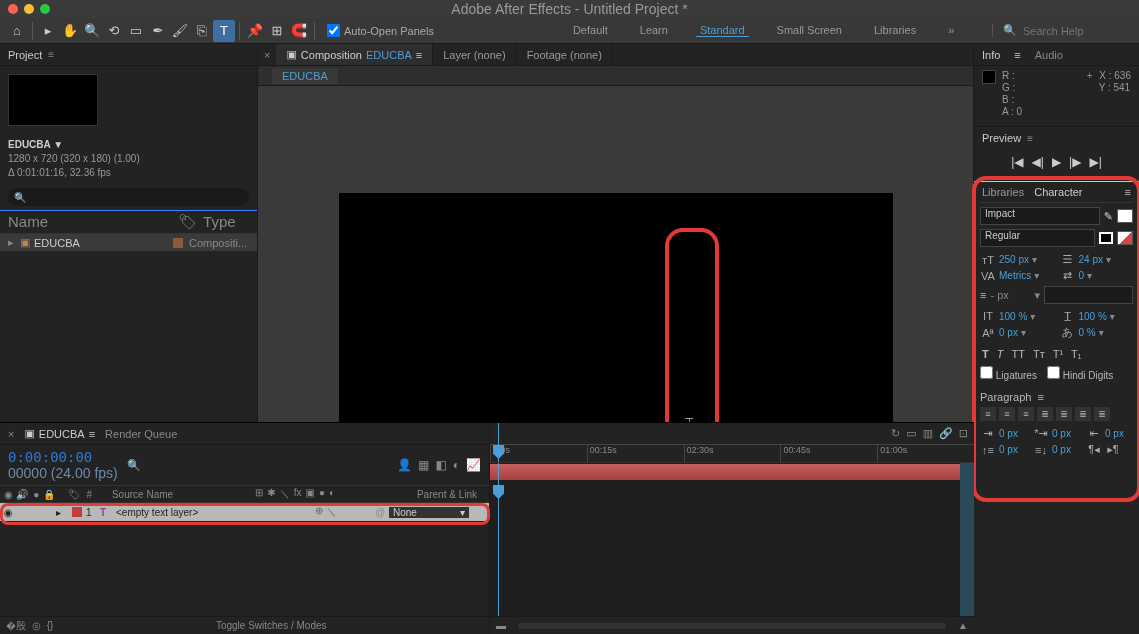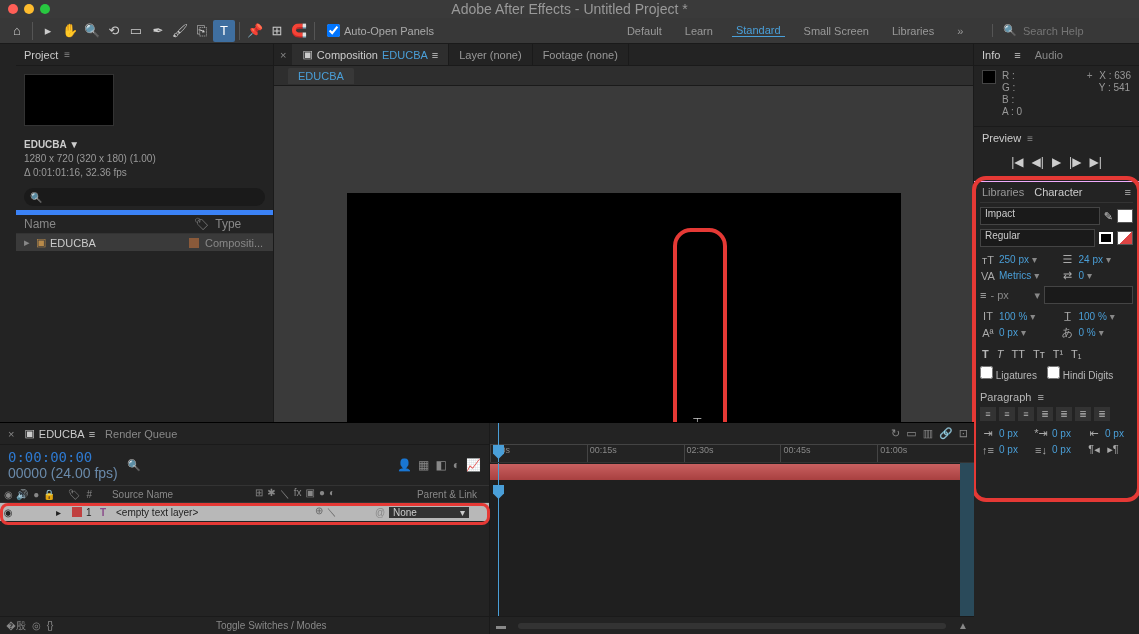--- a/index.html
+++ b/index.html
@@ -11,44 +11,44 @@
 .traffic span { width:10px; height:10px; border-radius:50%; background:#5a5a5a; display:inline-block; }
 .traffic .r{background:#ff5f57}.traffic .y{background:#febc2e}.traffic .g{background:#28c840}
 .title-bar .t { position:absolute; left:50%; transform:translateX(-50%); font-size:14px; color:#999; }
 
 
 .toolbar { height:26px; background:#383838; border-bottom:1px solid #1a1a1a; display:flex; align-items:center; padding:0 6px; }
 .tool { width:22px; height:22px; display:flex; align-items:center; justify-content:center; color:#ccc; font-size:13px; cursor:pointer; }
 .tool.active{ background:#3f6fa0; color:#fff; border-radius:2px; }
 .tool-sep { width:1px; height:18px; background:#555; margin:0 4px; }
 .auto-open { display:flex; align-items:center; gap:4px; font-size:11px; color:#aaa; margin-left:8px; }
-.workspaces { margin-left:auto; display:flex; gap:15px; align-items:center; font-size:11px; color:#999; }
+.workspaces { margin-left:auto; display:flex; gap:24px; align-items:flex-start; font-size:11px; color:#999; }
 .workspaces .ws { cursor:pointer; padding:0 4px;}
 .workspaces .ws.sel{ color:#4a9fd8; border-bottom:1px solid #4a9fd8;}
 .search-box { display:flex; align-items:center; gap:6px; border-left:1px solid #555; padding-left:10px; margin-left:10px;}
 .search-box input { background:transparent; border:none; color:#aaa; font-size:11px; width:110px; outline:none;}
 
 
-.main { display:flex; height:calc(634px - 18px - 26px);padding-left:16px; }
+.main { display:flex; height:calc(634px - 18px - 26px); }
 .col-left { width:258px; border-right:1px solid #1a1a1a; display:flex; flex-direction:column; }
 .col-mid  { flex:1; display:flex; flex-direction:column; border-right:1px solid #1a1a1a;}
 .col-right{ width:165px; display:flex; flex-direction:column; }
 
 
 .panel-head { height:22px; background:#232323; display:flex; align-items:center; padding:0 8px; gap:6px; border-bottom:1px solid #1a1a1a;}
 .panel-head .lbl{ font-size:11px; color:#ccc; }
 .panel-head .menu-icon{ font-size:10px; color:#888; cursor:pointer;}
 
 
 .proj-top{ display:flex; padding:8px; gap:12px;flex-direction:column;}
 .proj-thumb{ width:90px; height:52px; background:#000; border:1px solid #333;}
 .proj-meta{ font-size:10px; color:#999; line-height:1.4;}
 .proj-meta .nm{ color:#ccc; font-weight:600;}
 .proj-search{ margin:0 8px 4px; height:18px; background:#1a1a1a; border-radius:9px; display:flex; align-items:center; padding:0 6px;}
-.proj-cols{ display:flex; padding:2px 8px; border-top:5px solid #3b82f6; border-bottom:1px solid #333; font-size:12px; color:#888;}
+.proj-cols{ display:flex; padding:2px 8px; border-top:1px solid #3b82f6; border-bottom:1px solid #333; font-size:15px; color:#888;}
 .proj-cols .c1{width:170px;}
 .proj-row{ display:flex; padding:2px 8px; align-items:center; font-size:11px; background:#3a3a3a;}
 .proj-row .fold{width:12px;color:#888;}
 .proj-row .ic{width:14px;color:#b88a4a;}
 .proj-row .nm{flex:1;color:#ccc;}
 .proj-row .ty{color:#888;width:60px;}
 .proj-footer{ margin-top:auto; height:22px; background:#2a2a2a; border-top:1px solid #1a1a1a; display:flex; align-items:center; padding:0 6px; gap:6px; font-size:10px; color:#888;}
 .proj-footer .ic{cursor:pointer;}
 
 

